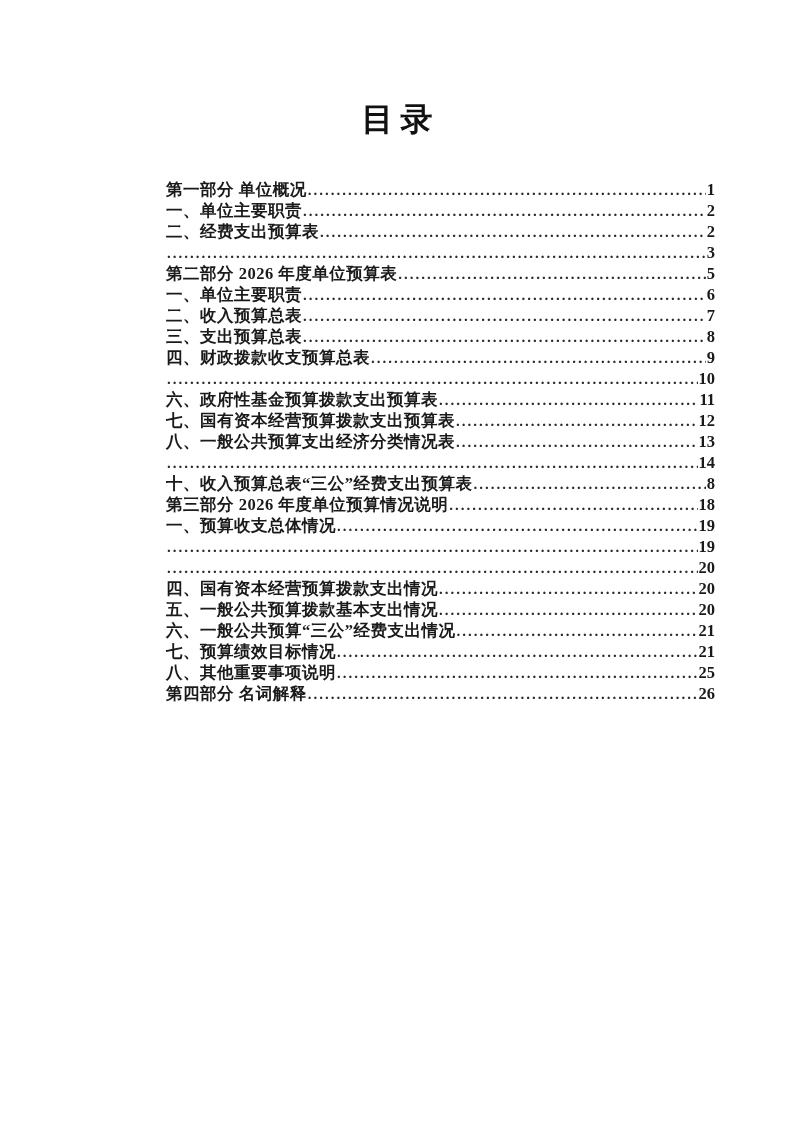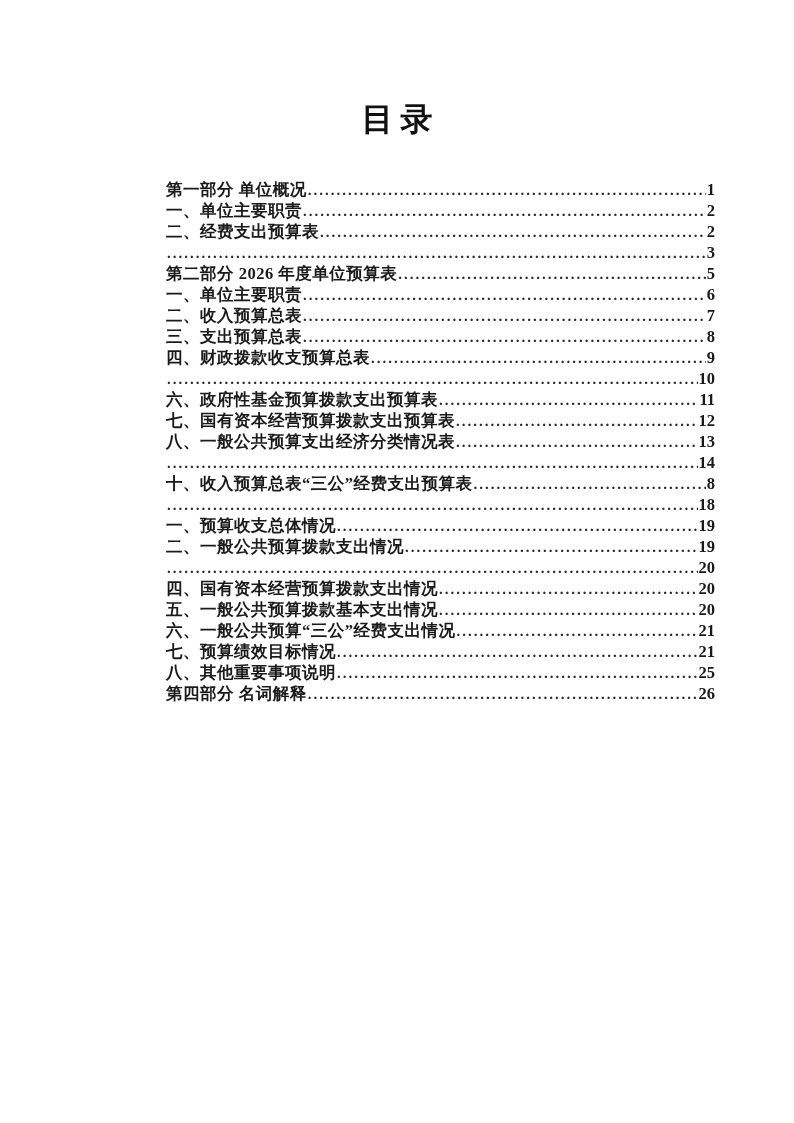--- a/index.html
+++ b/index.html
@@ -152,32 +152,32 @@
     <span class="toc-page">14</span>
   </div>
 
   <div class="toc-row">
     <span class="toc-label">十、收入预算总表“三公”经费支出预算表</span>
     <span class="toc-leader" aria-hidden="true">............................................................................................................................................................................................................................</span>
     <span class="toc-page">8</span>
   </div>
 
   <div class="toc-row">
+    <span class="toc-label">第三部分 2026 年度单位预算情况说明</span>
     <span class="toc-leader" aria-hidden="true">............................................................................................................................................................................................................................</span>
     <span class="toc-page">18</span>
   </div>
 
   <div class="toc-row">
     <span class="toc-label">一、预算收支总体情况</span>
     <span class="toc-leader" aria-hidden="true">............................................................................................................................................................................................................................</span>
     <span class="toc-page">19</span>
   </div>
 
   <div class="toc-row">
-    <span class="toc-label">二、一般公共预算拨款支出情况</span>
     <span class="toc-leader" aria-hidden="true">............................................................................................................................................................................................................................</span>
     <span class="toc-page">19</span>
   </div>
 
   <div class="toc-row">
     <span class="toc-leader" aria-hidden="true">............................................................................................................................................................................................................................</span>
     <span class="toc-page">20</span>
   </div>
 
   <div class="toc-row">

